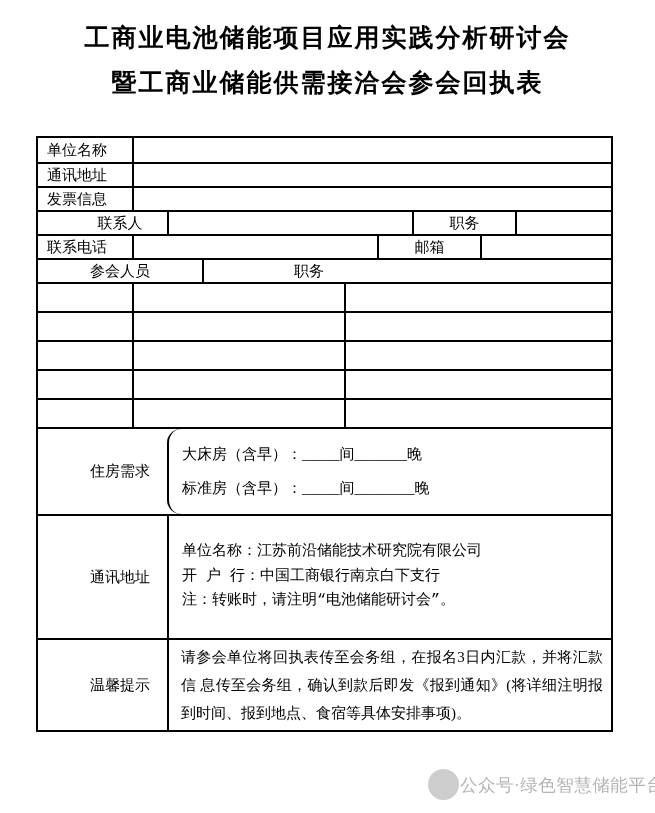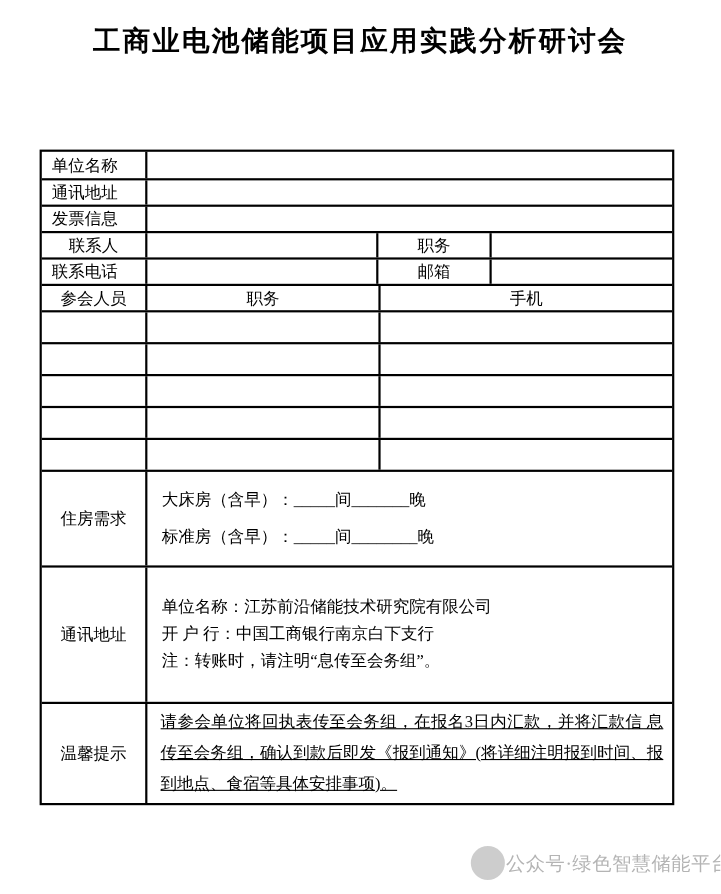--- a/index.html
+++ b/index.html
@@ -36,45 +36,44 @@
     box-sizing:border-box;
     display:flex;align-items:center;
     font-size:15px;
     overflow:hidden;
   }
   .cell + .cell{border-left:2px solid #000;}
   .h30{height:24px;}
   .h29{height:29px;}
   .label-cell{width:94px;flex:none;}
   .pl{padding-left:9px;}
-  .ctr{justify-content:center;}
+  .ctr{justify-content:center;margin-left:35px;}
   .col-val1{width:210px;flex:none;}
   .col-mid{width:103px;flex:none;}
   .col-b{width:212px;flex:none;}
   .grow{flex:1;}
   
   .housing-row{height:87px;}
   .housing-content{
     flex:1;flex-direction:column;align-items:flex-start;justify-content:center;
-    padding-left:13px;gap:15px;font-size:15px;
+    padding-left:13px;gap:15px;font-size:15px;border-radius:14px;
   }
   
   .payment-row{height:124px;}
   .payment-content{
     flex:1;flex-direction:column;align-items:flex-start;justify-content:center;
-    padding-left:13px;font-size:15px;line-height:24.4px;
+    padding-left:13px;font-size:15px;line-height:24.4px;font-family:Liberation Mono, monospace;
   }
   
   .notice-row{height:92px;}
   .notice-content{
     flex:1;display:block;
     padding:3px 8px 3px 12px;
     font-size:15px;line-height:28px;
     text-align:justify;
-    text-decoration:underline;
   }
   
   .footer{
     position:absolute;
     left:48px;top:771px;
     font-size:15.5px;
     letter-spacing:2px;
     color:#1a1a1a;
     z-index:2;
     white-space:nowrap;
@@ -100,20 +99,21 @@
     white-space:nowrap;
   }
 </style>
 </head>
 <body>
 
 <div class="page">
 
   <div class="title">
     <div class="t1">工商业电池储能项目应用实践分析研讨会</div>
+    <div class="t2">暨工商业储能供需接洽会参会回执表</div>
   </div>
 
   <div class="rtable">
 
     <div class="rrow h30">
       <div class="cell label-cell pl">单位名称</div>
       <div class="cell grow"></div>
     </div>
 
     <div class="rrow h30">
@@ -136,21 +136,20 @@
     <div class="rrow h30">
       <div class="cell label-cell pl">联系电话</div>
       <div class="cell col-val1"></div>
       <div class="cell col-mid ctr">邮箱</div>
       <div class="cell grow"></div>
     </div>
 
     <div class="rrow h30">
       <div class="cell label-cell ctr">参会人员</div>
       <div class="cell col-b ctr">职务</div>
-      <div class="cell grow ctr">手机</div>
     </div>
 
     <div>
         <div class="rrow h29">
           <div class="cell label-cell"></div>
           <div class="cell col-b"></div>
           <div class="cell grow"></div>
         </div>
         <div class="rrow h29">
           <div class="cell label-cell"></div>
@@ -180,21 +179,21 @@
         <div>大床房（含早）：_____间_______晚</div>
         <div>标准房（含早）：_____间________晚</div>
       </div>
     </div>
 
     <div class="rrow payment-row">
       <div class="cell label-cell ctr">通讯地址</div>
       <div class="cell payment-content">
         <div>单位名称：江苏前沿储能技术研究院有限公司</div>
         <div>开 户 行：中国工商银行南京白下支行</div>
-        <div>注：转账时，请注明“息传至会务组”。</div>
+        <div>注：转账时，请注明“电池储能研讨会”。</div>
       </div>
     </div>
 
     <div class="rrow notice-row">
       <div class="cell label-cell ctr">温馨提示</div>
       <div class="cell notice-content">请参会单位将回执表传至会务组，在报名3日内汇款，并将汇款信 息传至会务组，确认到款后即发《报到通知》(将详细注明报到时间、报到地点、食宿等具体安排事项)。</div>
     </div>
 
   </div>
 

